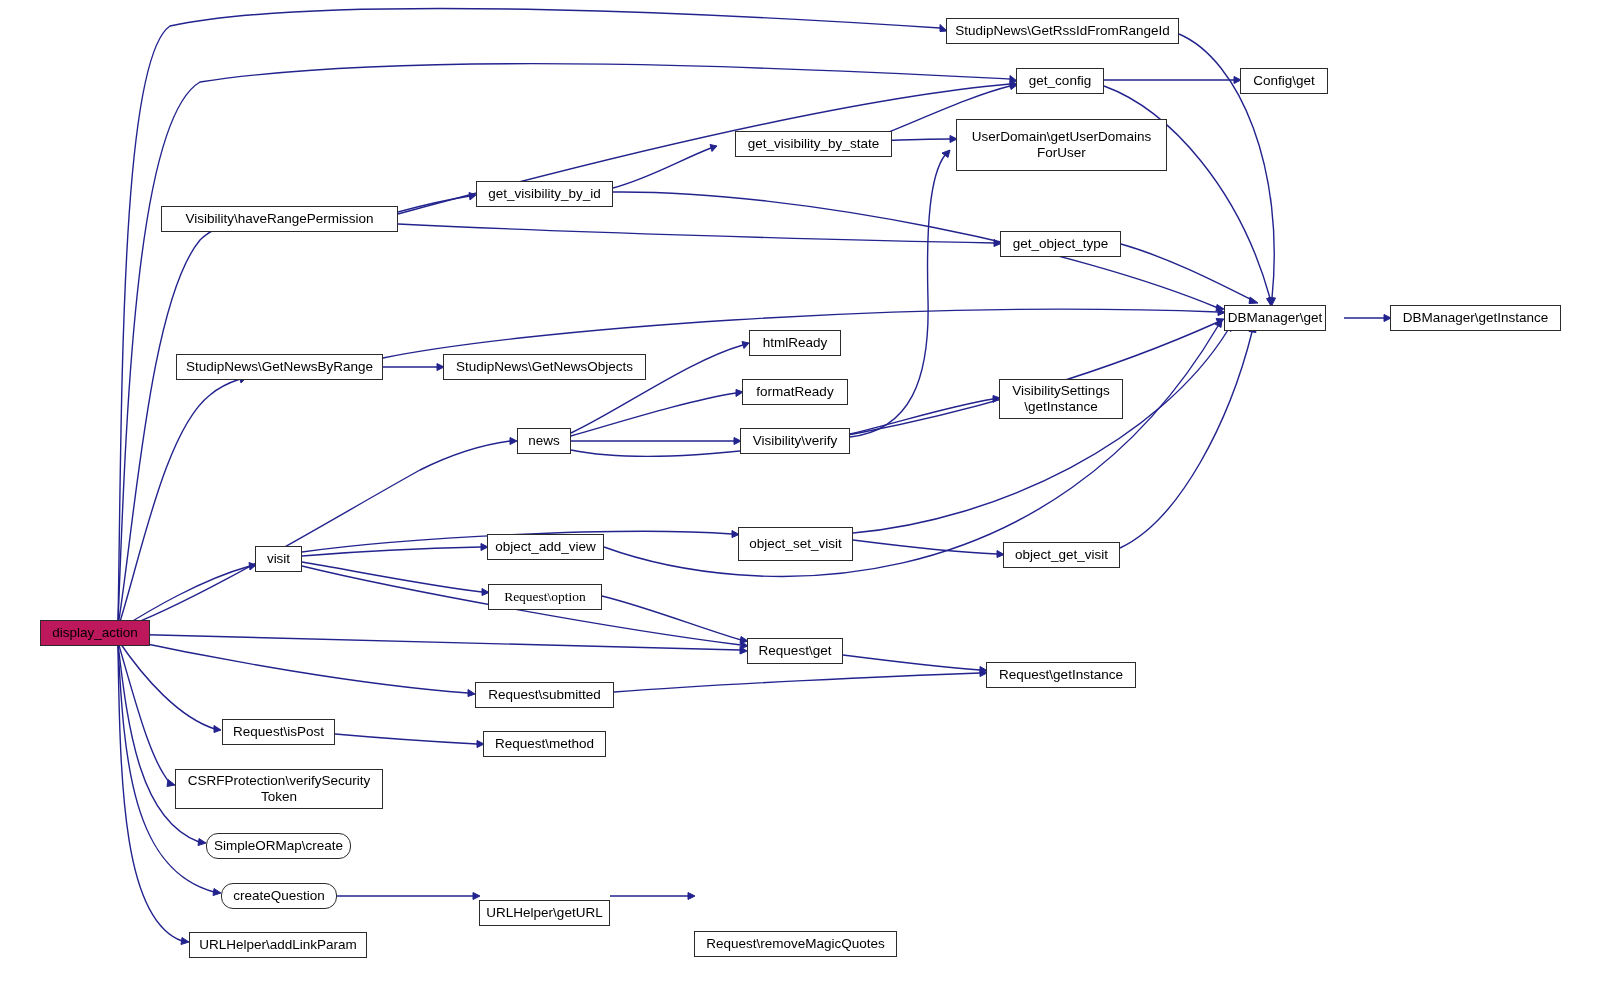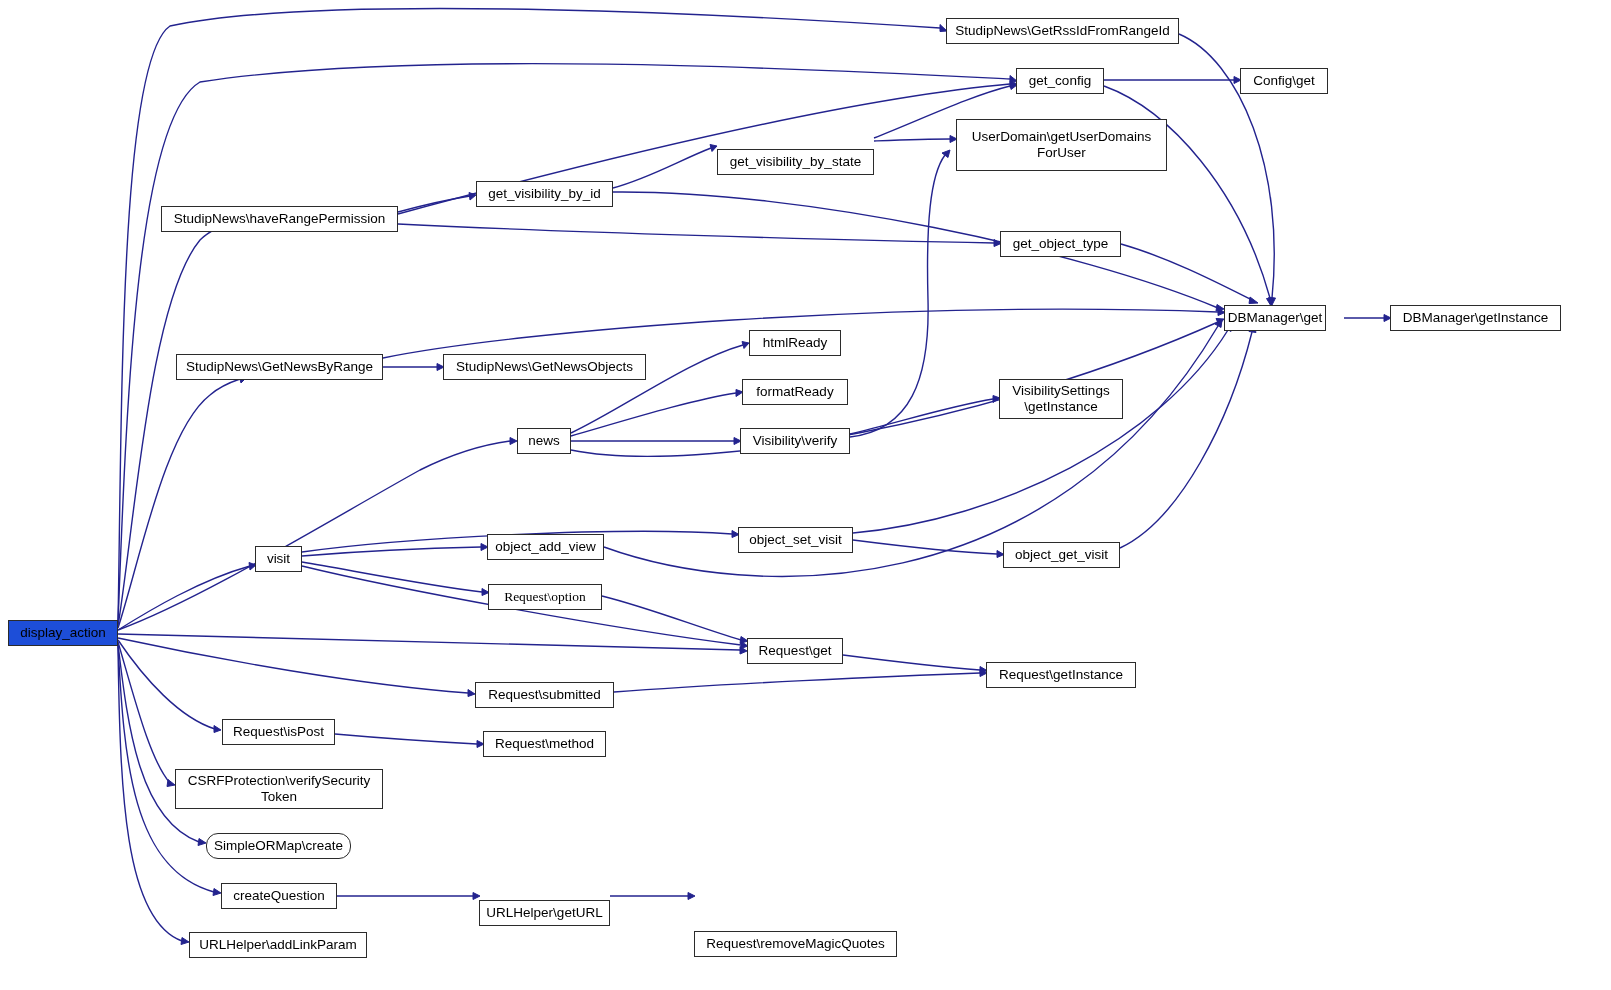--- a/index.html
+++ b/index.html
@@ -24,21 +24,22 @@
     font-size: 13.5px;
     line-height: 1.15;
     display: flex;
     align-items: center;
     justify-content: center;
     text-align: center;
     white-space: pre-line;
     padding: 0 8px;
   }
   .node.current {
-    background: #1d4ed8;
+    background: #be185d;
+    margin-left: 32px;
   }
   svg.edges {
     position: absolute;
     left: 0;
     top: 0;
     width: 1611px;
     height: 990px;
     pointer-events: none;
   }
   svg.edges path {
@@ -196,42 +197,42 @@
 
       <path d="M1121,244 C1170,258 1220,284 1252,300"></path>
       <polygon points="1250,297 1258,303 1249,303.5"></polygon>
 
       <path d="M1344,318 L1384,318"></path>
       <polygon points="1384,314.5 1391,318 1384,321.5"></polygon>
     </g>
   </svg>
 
   <div class="node current" style="left:8px; top:620px; width:110px; height:26px;">display_action</div>
-  <div class="node" style="left:161px; top:206px; width:237px; height:26px;">StudipNews\haveRangePermission</div>
+  <div class="node" style="left:161px; top:206px; width:237px; height:26px;">Visibility\haveRangePermission</div>
   <div class="node" style="left:176px; top:354px; width:207px; height:26px;">StudipNews\GetNewsByRange</div>
   <div class="node" style="left:255px; top:546px; width:47px; height:26px;">visit</div>
   <div class="node" style="left:222px; top:719px; width:113px; height:26px;">Request\isPost</div>
   <div class="node" style="left:175px; top:769px; width:208px; height:40px;">CSRFProtection\verifySecurity
 Token</div>
   <div class="node" style="left:206px; top:833px; width:145px; height:26px;border-radius:12px;">SimpleORMap\create</div>
-  <div class="node" style="left:221px; top:883px; width:116px; height:26px;">createQuestion</div>
+  <div class="node" style="left:221px; top:883px; width:116px; height:26px;border-radius:12px;">createQuestion</div>
   <div class="node" style="left:189px; top:932px; width:178px; height:26px;">URLHelper\addLinkParam</div>
   <div class="node" style="left:476px; top:181px; width:137px; height:26px;">get_visibility_by_id</div>
   <div class="node" style="left:443px; top:354px; width:203px; height:26px;">StudipNews\GetNewsObjects</div>
   <div class="node" style="left:517px; top:428px; width:54px; height:26px;">news</div>
   <div class="node" style="left:487px; top:534px; width:117px; height:26px;">object_add_view</div>
   <div class="node" style="left:488px; top:584px; width:114px; height:26px;font-family:Liberation Serif, serif;">Request\option</div>
   <div class="node" style="left:475px; top:682px; width:139px; height:26px;">Request\submitted</div>
   <div class="node" style="left:483px; top:731px; width:123px; height:26px;">Request\method</div>
   <div class="node" style="left:479px; top:883px; width:131px; height:26px;margin-top:17px;">URLHelper\getURL</div>
-  <div class="node" style="left:717px; top:131px; width:157px; height:26px;margin-top:18px;">get_visibility_by_state</div>
+  <div class="node" style="left:735px; top:131px; width:157px; height:26px;">get_visibility_by_state</div>
   <div class="node" style="left:749px; top:330px; width:92px; height:26px;">htmlReady</div>
   <div class="node" style="left:742px; top:379px; width:106px; height:26px;">formatReady</div>
   <div class="node" style="left:740px; top:428px; width:110px; height:26px;">Visibility\verify</div>
-  <div class="node" style="left:738px; top:527px; width:115px; height:26px;">object_set_visit</div>
+  <div class="node" style="left:738px; top:527px; width:115px; height:34px;">object_set_visit</div>
   <div class="node" style="left:747px; top:638px; width:96px; height:26px;">Request\get</div>
   <div class="node" style="left:694px; top:883px; width:203px; height:26px;margin-top:48px;">Request\removeMagicQuotes</div>
   <div class="node" style="left:946px; top:18px; width:233px; height:26px;">StudipNews\GetRssIdFromRangeId</div>
   <div class="node" style="left:1016px; top:68px; width:88px; height:26px;">get_config</div>
   <div class="node" style="left:956px; top:119px; width:211px; height:52px;">UserDomain\getUserDomains
 ForUser</div>
   <div class="node" style="left:1000px; top:231px; width:121px; height:26px;">get_object_type</div>
   <div class="node" style="left:999px; top:379px; width:124px; height:40px;">VisibilitySettings
 \getInstance</div>
   <div class="node" style="left:1003px; top:542px; width:117px; height:26px;">object_get_visit</div>

